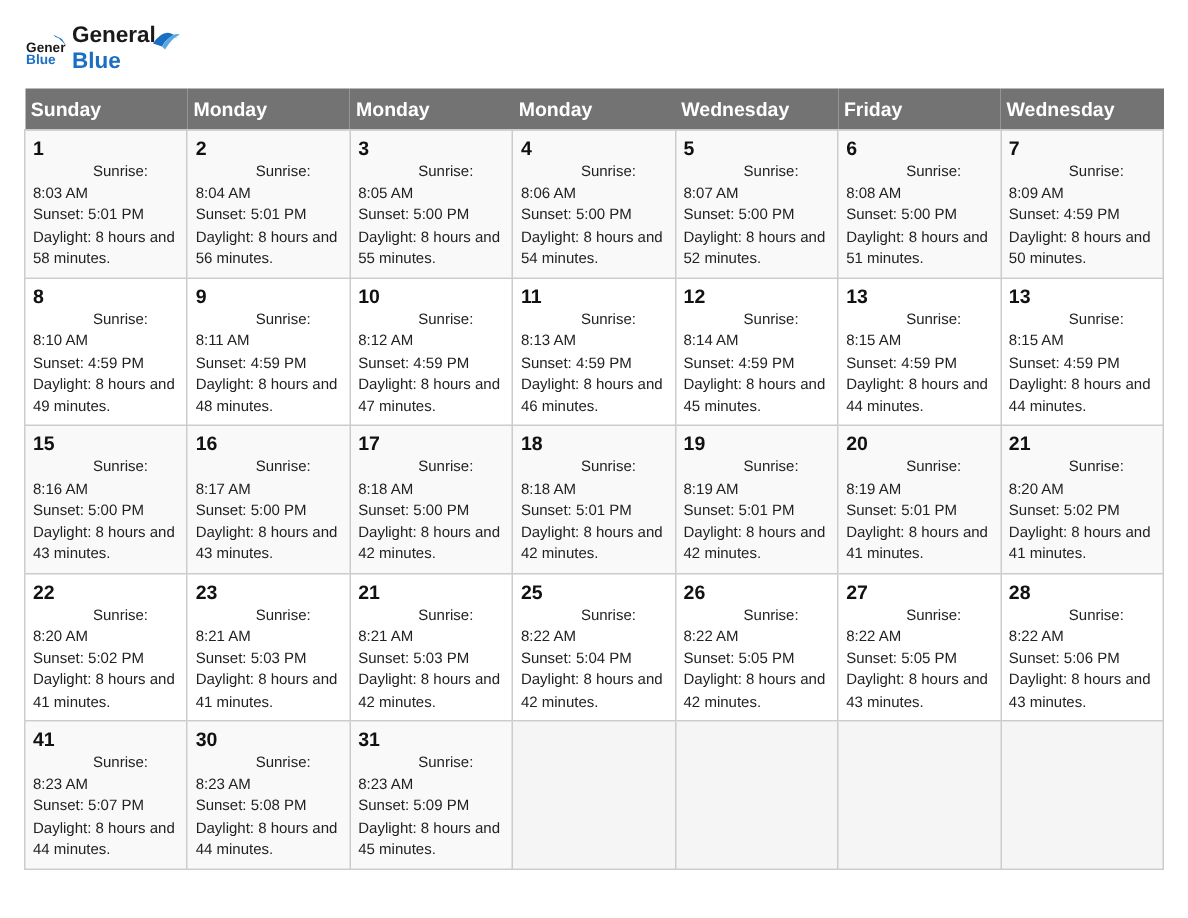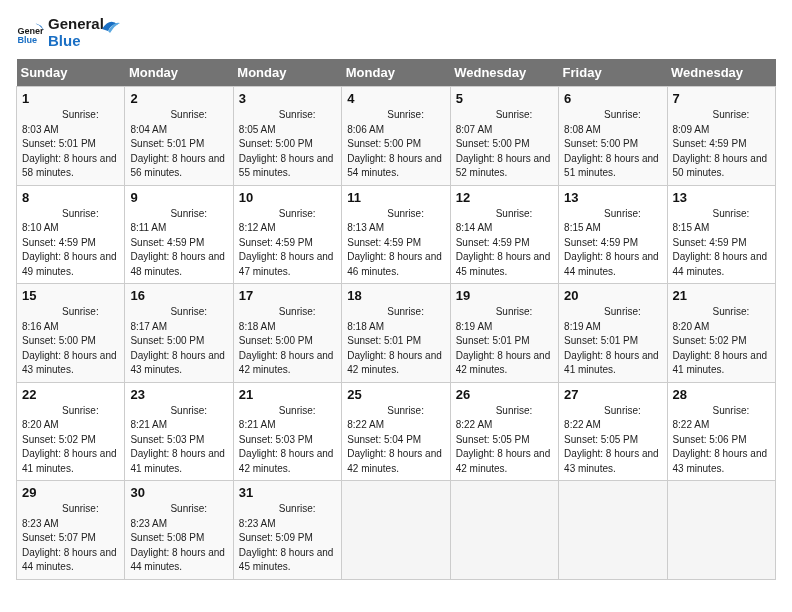--- a/index.html
+++ b/index.html
@@ -233,21 +233,21 @@
         <span class="day-num">27</span>
         <span class="day-detail">Sunrise: 8:22 AM<br>Sunset: 5:05 PM<br>Daylight: 8 hours and 43 minutes.</span>
       </td>
         <td>
         <span class="day-num">28</span>
         <span class="day-detail">Sunrise: 8:22 AM<br>Sunset: 5:06 PM<br>Daylight: 8 hours and 43 minutes.</span>
       </td>
       </tr>
       <tr>
         <td>
-        <span class="day-num">29</span>
+        <span class="day-num">41</span>
         <span class="day-detail">Sunrise: 8:23 AM<br>Sunset: 5:07 PM<br>Daylight: 8 hours and 44 minutes.</span>
       </td>
         <td>
         <span class="day-num">30</span>
         <span class="day-detail">Sunrise: 8:23 AM<br>Sunset: 5:08 PM<br>Daylight: 8 hours and 44 minutes.</span>
       </td>
         <td>
         <span class="day-num">31</span>
         <span class="day-detail">Sunrise: 8:23 AM<br>Sunset: 5:09 PM<br>Daylight: 8 hours and 45 minutes.</span>
       </td>

